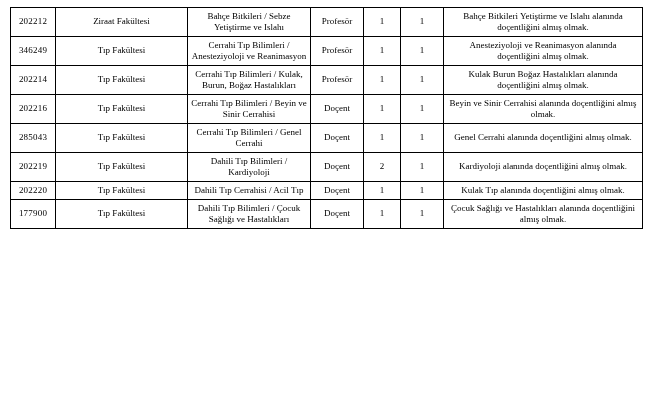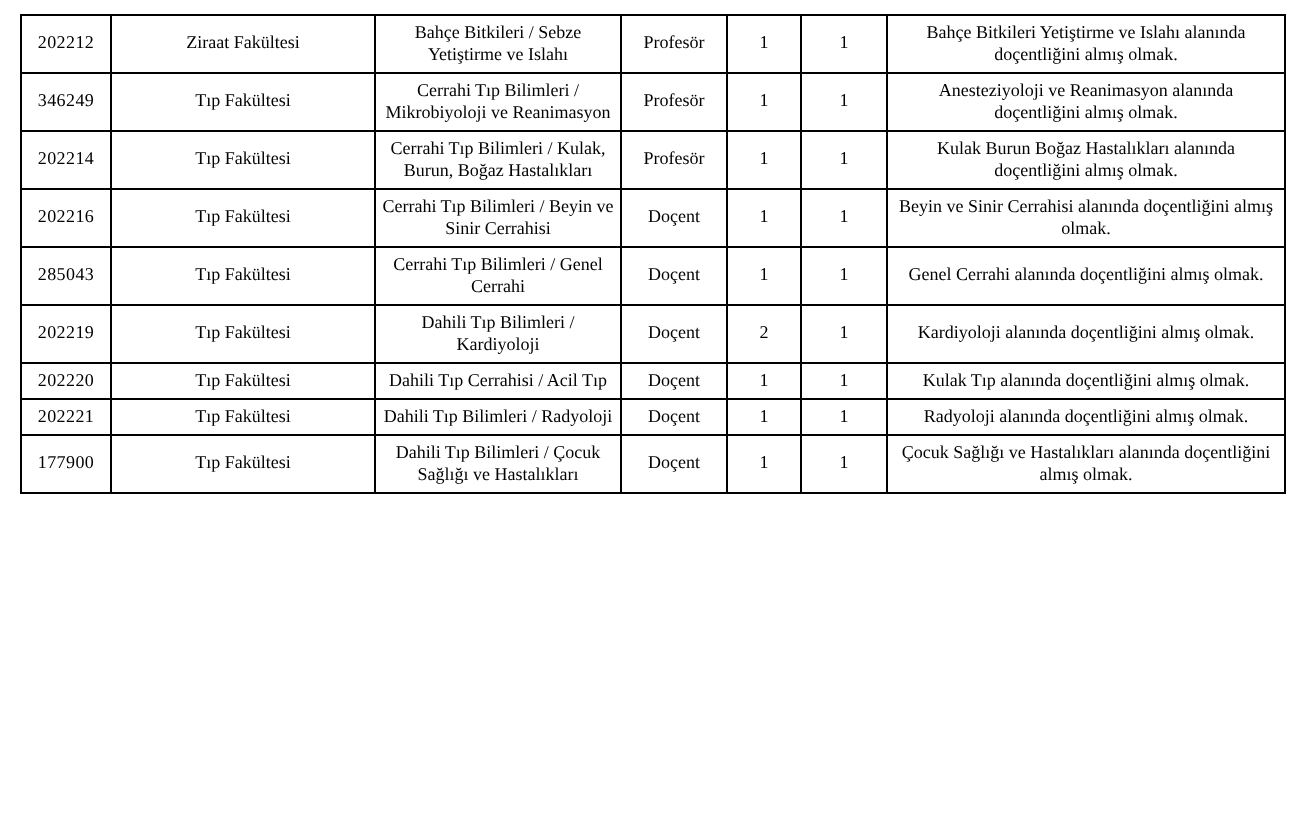--- a/index.html
+++ b/index.html
@@ -56,21 +56,21 @@
     <td class="c-fac">Ziraat Fakültesi</td>
     <td class="c-prog">Bahçe Bitkileri / Sebze Yetiştirme ve Islahı</td>
     <td class="c-title">Profesör</td>
     <td class="c-n1">1</td>
     <td class="c-n2">1</td>
     <td class="c-req">Bahçe Bitkileri Yetiştirme ve Islahı alanında doçentliğini almış olmak.</td>
   </tr>
       <tr>
     <td class="c-id">346249</td>
     <td class="c-fac">Tıp Fakültesi</td>
-    <td class="c-prog">Cerrahi Tıp Bilimleri / Mikrobiyoloji ve Reanimasyon</td>
+    <td class="c-prog">Cerrahi Tıp Bilimleri / Anesteziyoloji ve Reanimasyon</td>
     <td class="c-title">Profesör</td>
     <td class="c-n1">1</td>
     <td class="c-n2">1</td>
     <td class="c-req">Anesteziyoloji ve Reanimasyon alanında doçentliğini almış olmak.</td>
   </tr>
       <tr>
     <td class="c-id">202214</td>
     <td class="c-fac">Tıp Fakültesi</td>
     <td class="c-prog">Cerrahi Tıp Bilimleri / Kulak, Burun, Boğaz Hastalıkları</td>
     <td class="c-title">Profesör</td>
@@ -108,29 +108,20 @@
       <tr>
     <td class="c-id">202220</td>
     <td class="c-fac">Tıp Fakültesi</td>
     <td class="c-prog">Dahili Tıp Cerrahisi / Acil Tıp</td>
     <td class="c-title">Doçent</td>
     <td class="c-n1">1</td>
     <td class="c-n2">1</td>
     <td class="c-req">Kulak Tıp alanında doçentliğini almış olmak.</td>
   </tr>
       <tr>
-    <td class="c-id">202221</td>
-    <td class="c-fac">Tıp Fakültesi</td>
-    <td class="c-prog">Dahili Tıp Bilimleri / Radyoloji</td>
-    <td class="c-title">Doçent</td>
-    <td class="c-n1">1</td>
-    <td class="c-n2">1</td>
-    <td class="c-req">Radyoloji alanında doçentliğini almış olmak.</td>
-  </tr>
-      <tr>
     <td class="c-id">177900</td>
     <td class="c-fac">Tıp Fakültesi</td>
     <td class="c-prog">Dahili Tıp Bilimleri / Çocuk Sağlığı ve Hastalıkları</td>
     <td class="c-title">Doçent</td>
     <td class="c-n1">1</td>
     <td class="c-n2">1</td>
     <td class="c-req">Çocuk Sağlığı ve Hastalıkları alanında doçentliğini almış olmak.</td>
   </tr>
     </tbody>
 </table>

